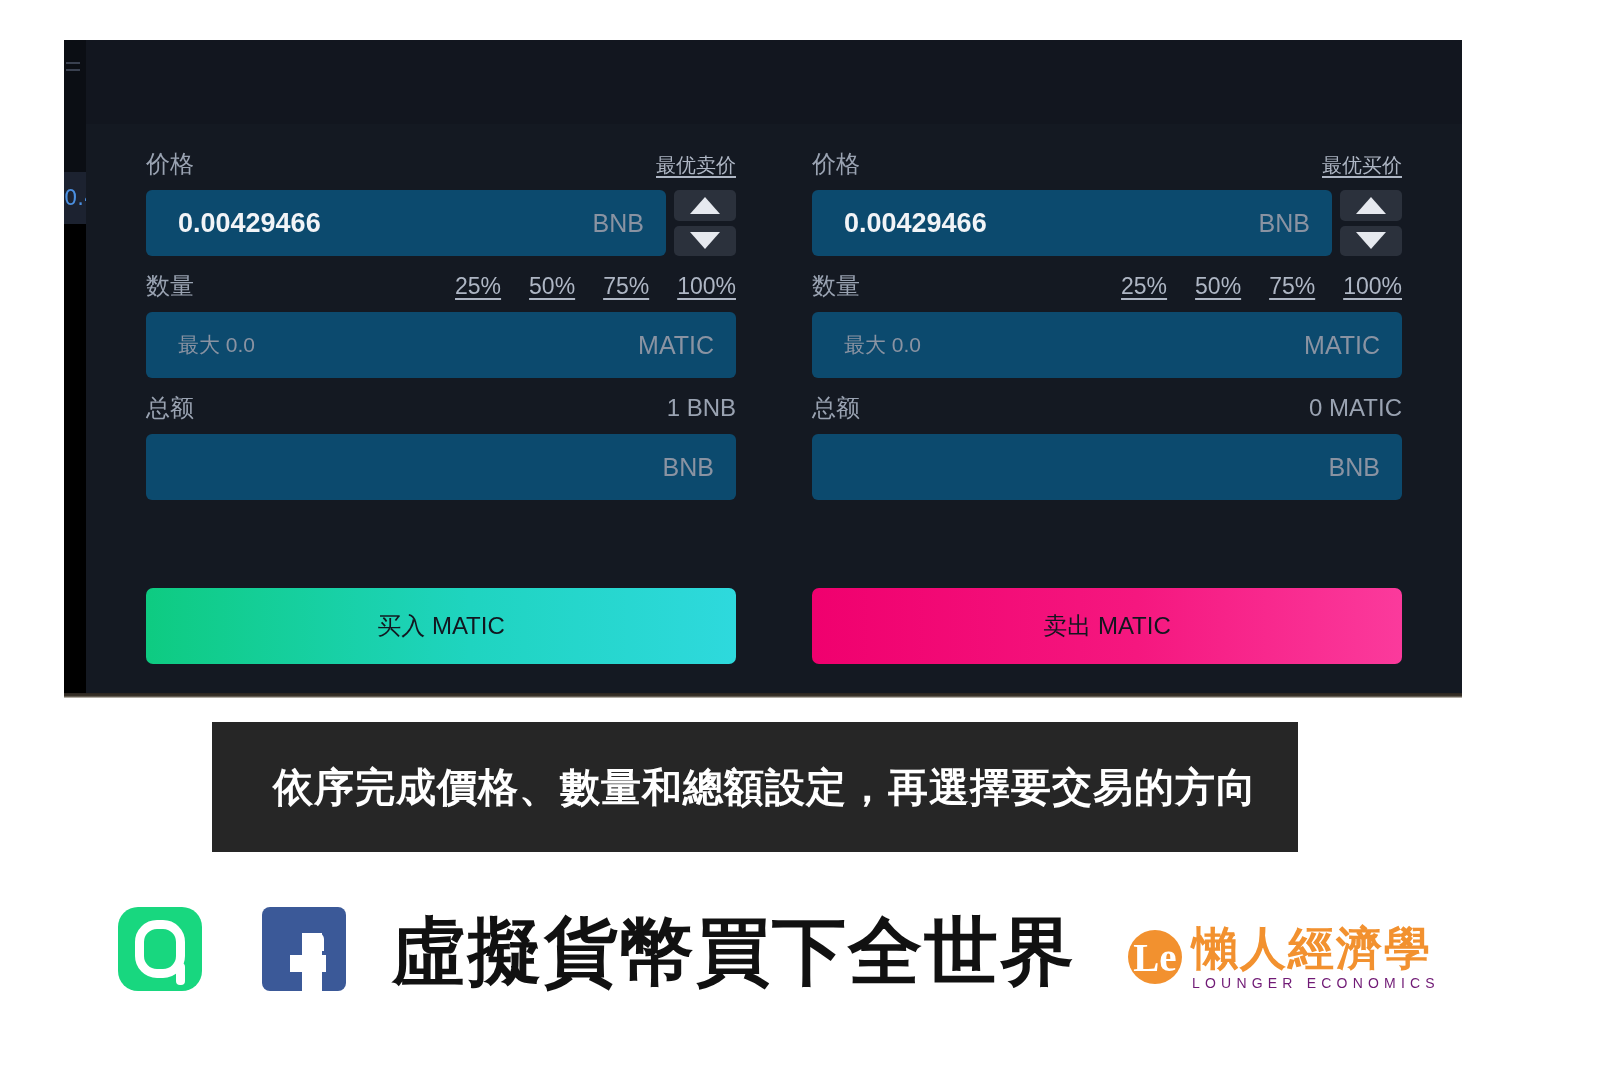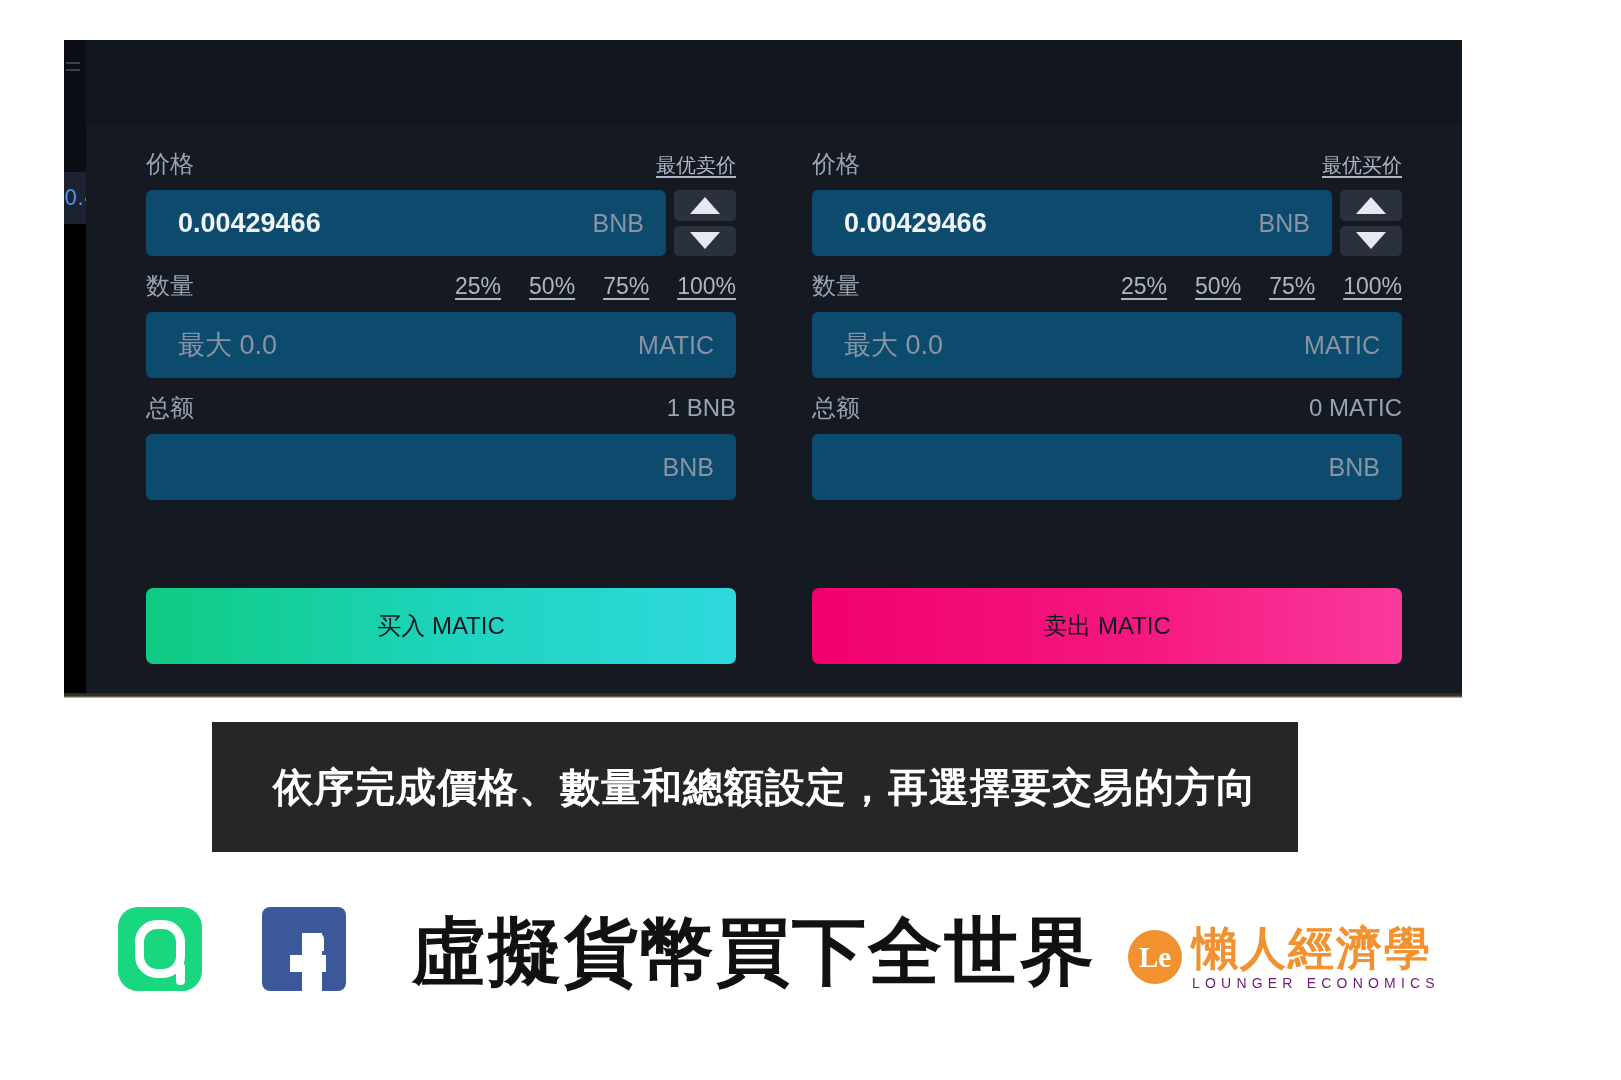--- a/index.html
+++ b/index.html
@@ -113,21 +113,21 @@
   }
 
   .field-wrap { display: flex; align-items: stretch; gap: 8px; margin-top: 8px; }
   .field {
     flex: 1; height: 66px;
     background: #0c4a6e; border-radius: 6px;
     display: flex; align-items: center; justify-content: space-between;
     padding: 0 22px 0 32px;
   }
   .field-value { font-size: 27px; font-weight: 700; color: #f2f4f7; }
-  .field-placeholder { font-size: 27px; color: #8a93a2; }
+  .field-placeholder { font-size: 21px; color: #8a93a2; }
   .field-unit { font-size: 25px; color: #8a93a2; }
 
   .stepper { display: flex; flex-direction: column; gap: 5px; width: 62px; }
   .step-btn {
     flex: 1; background: #2b313c; border-radius: 5px;
     display: flex; align-items: center; justify-content: center;
     cursor: pointer;
   }
   .tri-up {
     width: 0; height: 0;
@@ -201,34 +201,34 @@
   .icon-fb .f-stem::before {
     content: ""; position: absolute; left: 0; top: 0;
     width: 22px; height: 18px; background: #ffffff;
     border-top-right-radius: 6px;
   }
   .icon-fb .f-bar {
     position: absolute; left: 28px; top: 48px;
     width: 36px; height: 17px; background: #ffffff;
   }
   .brand-headline {
-    position: absolute; left: 412px; top: 14px;
+    position: absolute; left: 392px; top: 14px;
     font-size: 74px; font-weight: 700; color: #111111;
     letter-spacing: 2px; line-height: 84px;
     font-family: "DejaVu Sans", "Liberation Sans", sans-serif;
   }
   .le-logo {
     position: absolute; left: 1128px; top: 28px;
     display: flex; align-items: center; gap: 10px;
   }
   .le-mark {
     width: 54px; height: 54px; border-radius: 50%;
     background: #f2912f;
     display: flex; align-items: center; justify-content: center;
-    color: #ffffff; font-size: 29px; font-weight: 700;
+    color: #ffffff; font-size: 39px; font-weight: 700;
     font-family: "Liberation Serif", serif;
   }
   .le-texts { display: flex; flex-direction: column; }
   .le-cn {
     font-size: 46px; font-weight: 700; color: #f2912f;
     letter-spacing: 2px; line-height: 50px;
     font-family: "DejaVu Sans", "Liberation Sans", sans-serif;
   }
   .le-en {
     font-size: 14px; color: #701a75;

